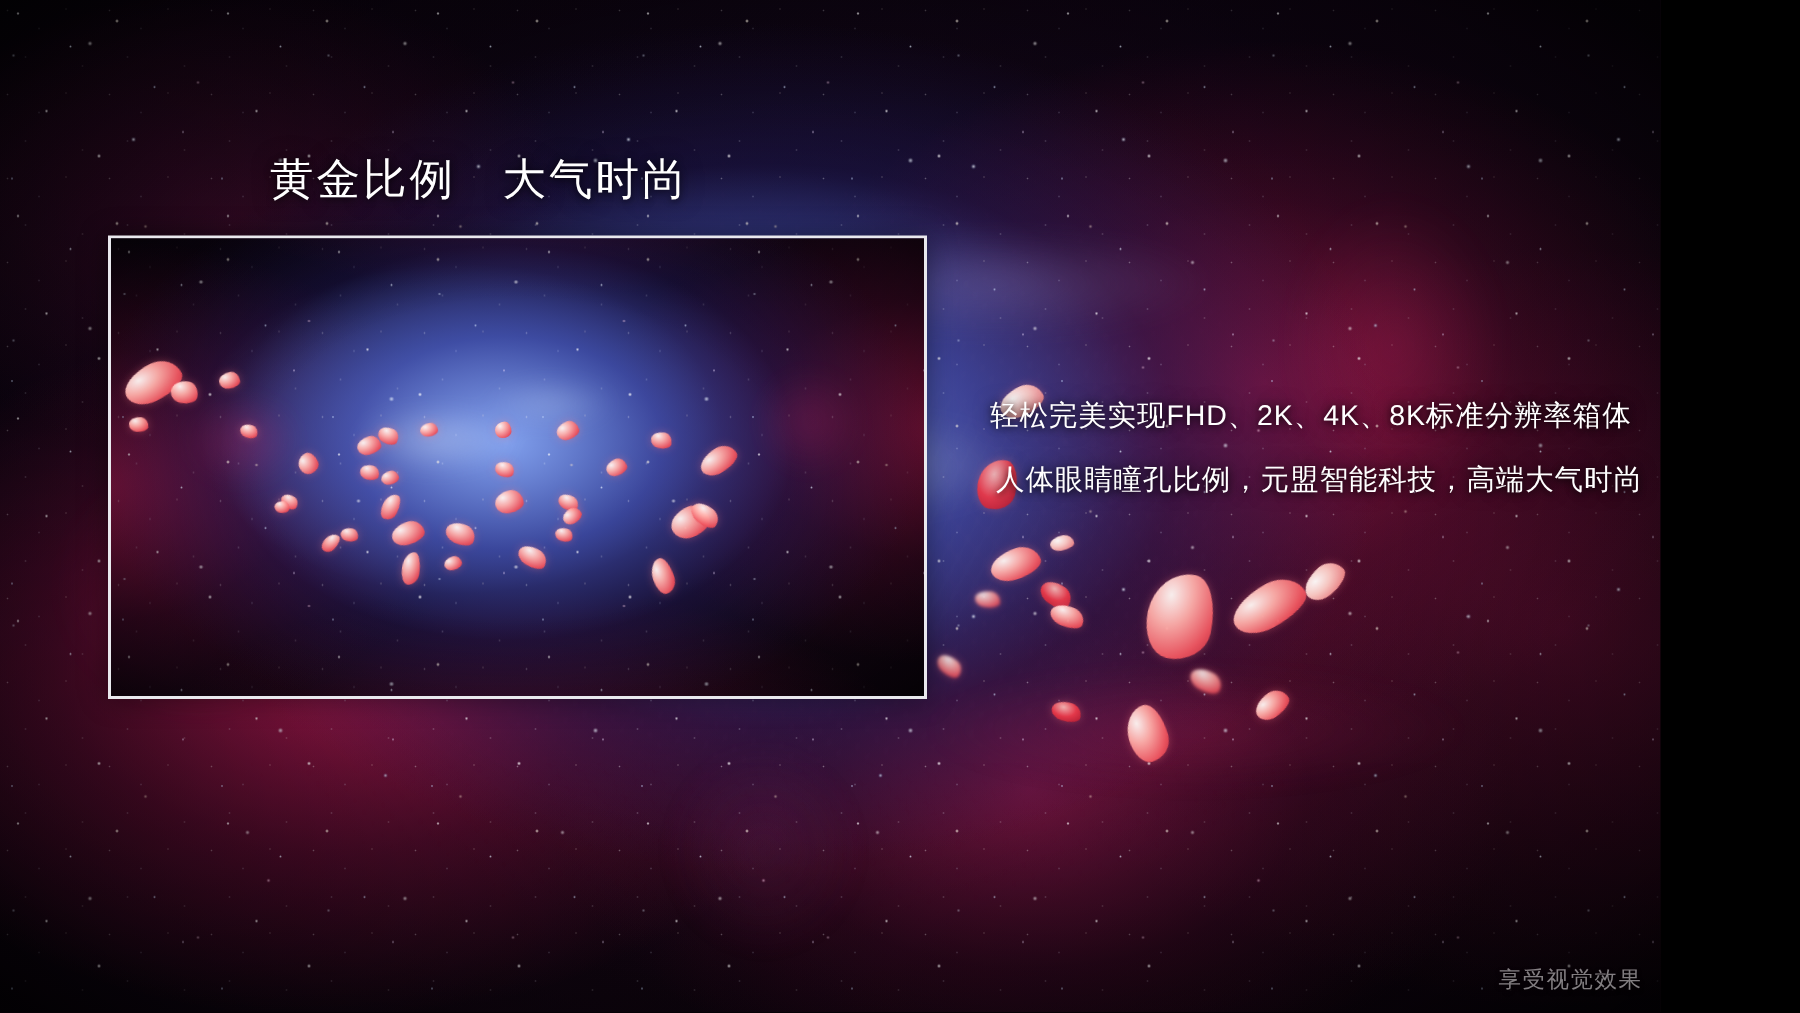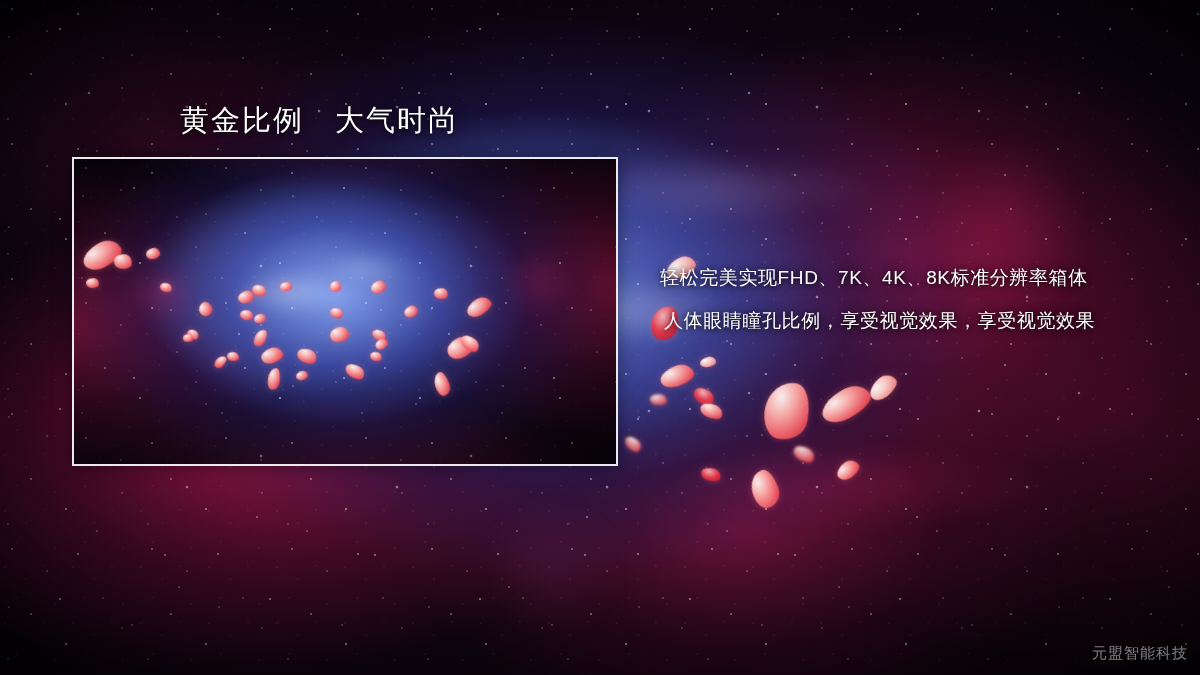--- a/index.html
+++ b/index.html
@@ -3,21 +3,21 @@
 <meta charset="utf-8">
 <title>黄金比例 大气时尚</title>
 <style>
   html,body{margin:0;padding:0;background:#000;}
   body{
     font-family:"Liberation Sans","DejaVu Sans",sans-serif;
     -webkit-font-smoothing:antialiased;
   }
   #slide{
     position:relative;
-    width:1200px;height:675px;
+    width:1107px;height:675px;
     overflow:hidden;
     background:#0a0308;
     user-select:none;
   }
 
   
   .bg-layer{position:absolute;inset:0;pointer-events:none;}
 
   .bg-base{
     background:
@@ -269,19 +269,19 @@
           <div class="petal" style="left: 271px; top: 206px; width: 20px; height: 13px; transform: rotate(32deg);"></div>
           <div class="petal" style="left: 361px; top: 213px; width: 14px; height: 24px; transform: rotate(-18deg);"></div>
           <div class="petal" style="left: 142px; top: 196px; width: 9px; height: 14px; transform: rotate(44deg);"></div>
         </div>
     </div>
   </div>
 
   <div id="headline">黄金比例　大气时尚</div>
 
   <div id="body-copy">
-    <div class="line">轻松完美实现FHD、7K、4K、8K标准分辨率箱体</div>
-    <div class="line indent">人体眼睛瞳孔比例，享受视觉效果，享受视觉效果</div>
+    <div class="line">轻松完美实现FHD、2K、4K、8K标准分辨率箱体</div>
+    <div class="line indent">人体眼睛瞳孔比例，元盟智能科技，高端大气时尚</div>
   </div>
 
-  <div id="watermark">元盟智能科技</div>
+  <div id="watermark">享受视觉效果</div>
 
 </div>
 
 </body></html>

